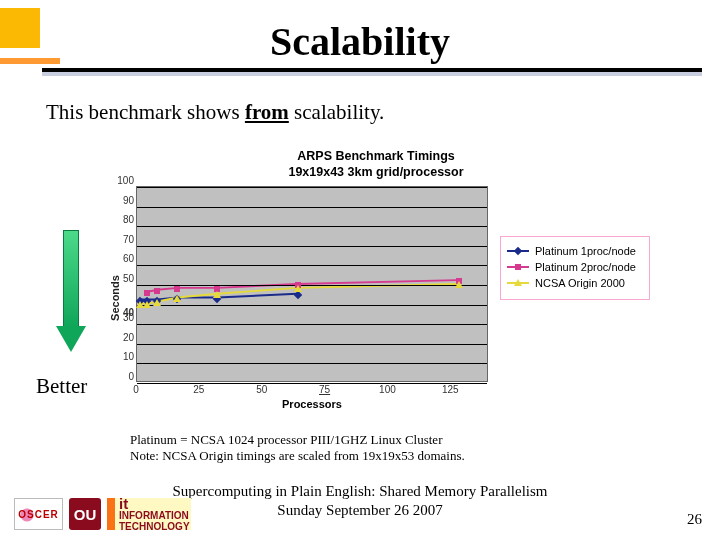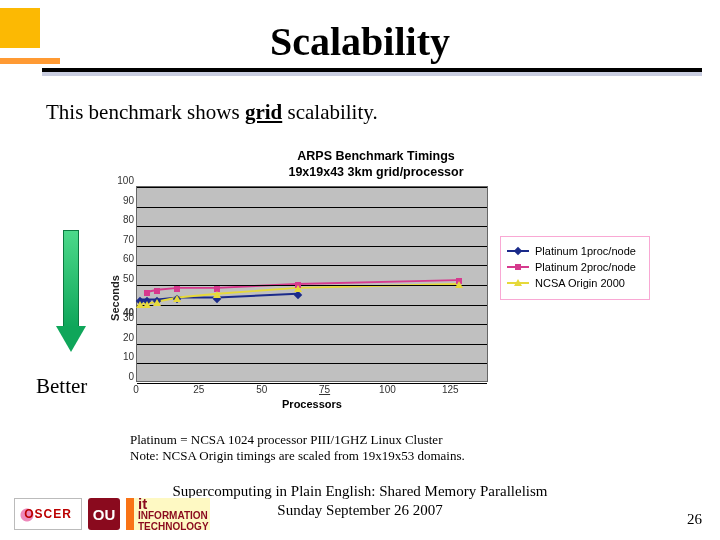--- a/index.html
+++ b/index.html
@@ -187,25 +187,25 @@
   .logos {
     position: absolute;
     left: 14px; bottom: 10px;
     display: flex; gap: 6px; align-items: flex-end;
   }
   .logo {
     height: 32px; display: inline-flex; align-items: center; justify-content: center;
     font-family: Arial, sans-serif; font-weight: bold;
   }
   .logo-oscer {
-    width: 68px;
+    width: 49px;
     background: #fff;
     border: 1px solid #bbb;
     color: #b00;
-    font-size: 12px;
+    font-size: 10px;
     letter-spacing: 1px;
     background-image: radial-gradient(circle at 12px 16px, #e8b 0 6px, transparent 7px);
   }
   .logo-ou {
     width: 32px;
     background: #8a0a1e;
     color: #fff;
     font-size: 15px;
     border-radius: 3px;
   }
@@ -226,21 +226,21 @@
 <div class="slide">
 
   <div class="accent1"></div>
   <div class="accent2"></div>
 
   <div class="title">Scalability</div>
   <div class="hr-main"></div>
   <div class="hr-shadow"></div>
 
   <div class="body-text">
-    <span>This benchmark shows </span><span class="weak">grid</span><span> scalability.</span>
+    <span>This benchmark shows </span><span class="weak">from</span><span> scalability.</span>
   </div>
 
   <div class="better-arrow">
     <div class="stem"></div>
     <div class="head"></div>
   </div>
   <div class="better-label">Better</div>
 
   <div class="chart-area">
     <div class="chart-title">

